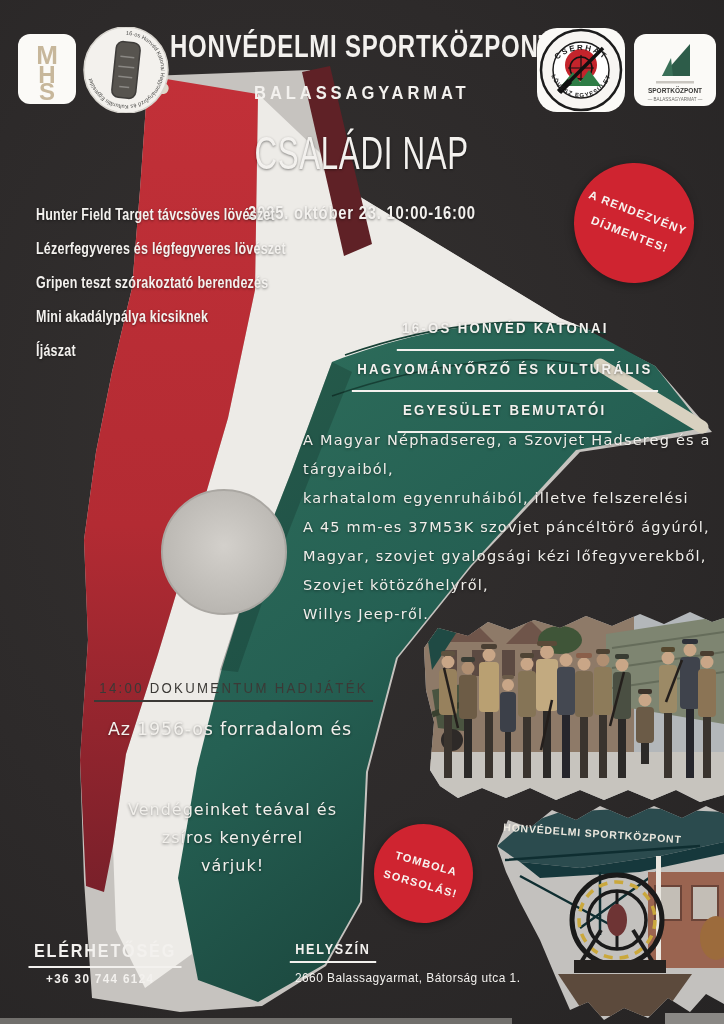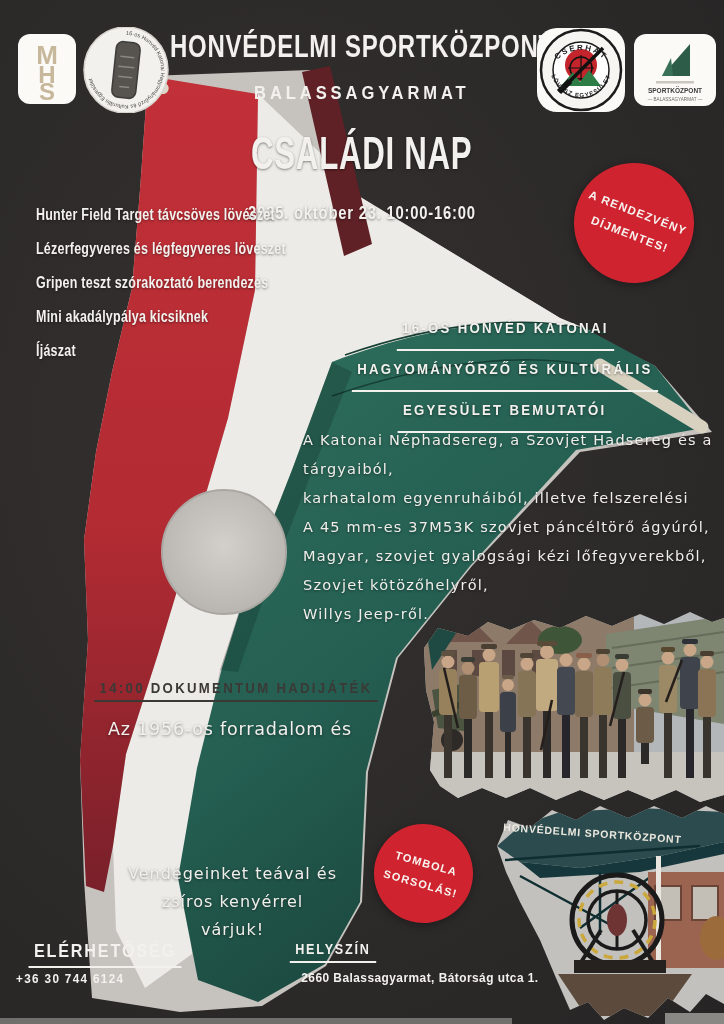--- a/index.html
+++ b/index.html
@@ -13,21 +13,21 @@
   .sx{display:inline-block;transform-origin:center;white-space:nowrap;}
   .sxl{display:inline-block;transform-origin:left center;white-space:nowrap;}
   .shadow{text-shadow:0 1px 3px rgba(0,0,0,.45);}
   .ul{border-bottom:2px solid currentColor;padding:0 6px 4px 6px;}
 
   
   .title{top:28px;font-size:32px;font-weight:bold;z-index:2;}
   .title .sx{transform:scaleX(.75);letter-spacing:1px;}
   .subtitle{top:82px;font-size:19px;font-weight:bold;z-index:2;}
   .subtitle .sx{transform:scaleX(.87);letter-spacing:4.5px;}
-  .event{top:126px;font-size:46px;font-weight:bold;z-index:2;}
+  .event{top:126px;font-size:46px;font-weight:normal;z-index:2;}
   .event .sx{transform:scaleX(.68);letter-spacing:1px;}
   .datetime{top:202px;font-size:19px;font-weight:bold;z-index:2;}
   .datetime .sx{transform:scaleX(.78);letter-spacing:1px;}
 
   
   .logo{z-index:3;}
   .logo-card{background:#fbfaf7;border-radius:12px;}
 
   
   .badge{z-index:4;border-radius:50%;background:#cf2430;display:flex;flex-direction:column;
@@ -43,40 +43,40 @@
 
   
   .assoc-head{left:295px;width:420px;top:310px;z-index:2;text-align:center;font-size:15px;font-weight:bold;line-height:35px;}
   .assoc-head .sx{transform:scaleX(.88);letter-spacing:2.6px;}
   .assoc-lines{left:303px;top:426px;z-index:2;font-family:"DejaVu Sans",sans-serif;
                font-size:14.5px;letter-spacing:1.2px;line-height:29px;color:#f0eeea;}
   .assoc-lines div{white-space:nowrap;}
 
   
   .wargame-head{left:75px;width:310px;top:679px;z-index:2;
-                font-size:15px;font-weight:bold;color:#3b3936;}
+                font-size:15px;font-weight:normal;color:#3b3936;}
   .wargame-head .sx{transform:scaleX(.88);letter-spacing:2.6px;}
   .wargame-head .ul{border-color:#3b3936;}
   .wargame-lines{left:75px;width:310px;top:715px;z-index:2;text-align:center;
                  font-family:"DejaVu Sans",sans-serif;font-size:17.5px;letter-spacing:.8px;
                  line-height:28px;color:#f2f0ec;}
 
   
-  .hospitality{left:95px;width:275px;top:860px;z-index:2;text-align:center;
+  .hospitality{left:95px;width:275px;top:796px;z-index:2;text-align:center;
                font-family:"DejaVu Sans",sans-serif;font-size:16px;letter-spacing:1px;
                line-height:28px;color:#f1efeb;}
 
   
   .contact-head{left:20px;width:130px;top:941px;z-index:2;text-align:center;font-size:18px;font-weight:bold;}
   .contact-head .sx{transform:scaleX(.9);letter-spacing:2px;}
-  .contact-phone{left:10px;width:150px;top:971px;z-index:2;text-align:left;font-size:13px;font-weight:bold;}
+  .contact-phone{left:10px;width:150px;top:971px;z-index:2;text-align:right;font-size:13px;font-weight:bold;}
   .contact-phone .sx{transform:scaleX(.9);letter-spacing:1.5px;}
   .venue-head{left:285px;width:245px;top:941px;z-index:2;font-size:14px;font-weight:bold;}
   .venue-head .sx{transform:scaleX(.9);letter-spacing:2px;}
-  .venue-address{left:260px;width:320px;top:971px;z-index:2;text-align:center;font-size:12.5px;font-weight:bold;}
+  .venue-address{left:248px;width:320px;top:971px;z-index:2;text-align:center;font-size:12.5px;font-weight:normal;}
   .venue-address .sx{transform:scaleX(.95);letter-spacing:.5px;}
 
   
   .canopy-label{left:500px;top:827px;width:185px;z-index:2;text-align:center;
                 font-size:10.5px;font-weight:bold;letter-spacing:.8px;color:#ece8df;
                 transform:rotate(4deg);white-space:nowrap;}
 </style>
 </head>
 <body>
 
@@ -356,21 +356,21 @@
     <div><span class="sxl">Mini akadálypálya kicsiknek</span></div>
     <div><span class="sxl">Íjászat</span></div>
   </div>
 
   <div class="abs assoc-head shadow">
     <div><span class="sx ul">16-OS HONVÉD KATONAI</span></div>
     <div><span class="sx ul">HAGYOMÁNYŐRZŐ ÉS KULTURÁLIS</span></div>
     <div><span class="sx ul">EGYESÜLET BEMUTATÓI</span></div>
   </div>
   <div class="abs assoc-lines shadow">
-    <div>A Katonai Néphadsereg, a Szovjet Hadsereg és a</div>
+    <div>A Magyar Néphadsereg, a Szovjet Hadsereg és a</div>
     <div>tárgyaiból,</div>
     <div>karhatalom egyenruháiból, illetve felszerelési</div>
     <div>A 45 mm-es 37M53K szovjet páncéltörő ágyúról,</div>
     <div>Magyar, szovjet gyalogsági kézi lőfegyverekből,</div>
     <div>Szovjet kötözőhelyről,</div>
     <div>Willys Jeep-ről.</div>
   </div>
 
   <div class="abs wargame-head">
     <span class="sx ul">14:00 DOKUMENTUM HADIJÁTÉK</span>

